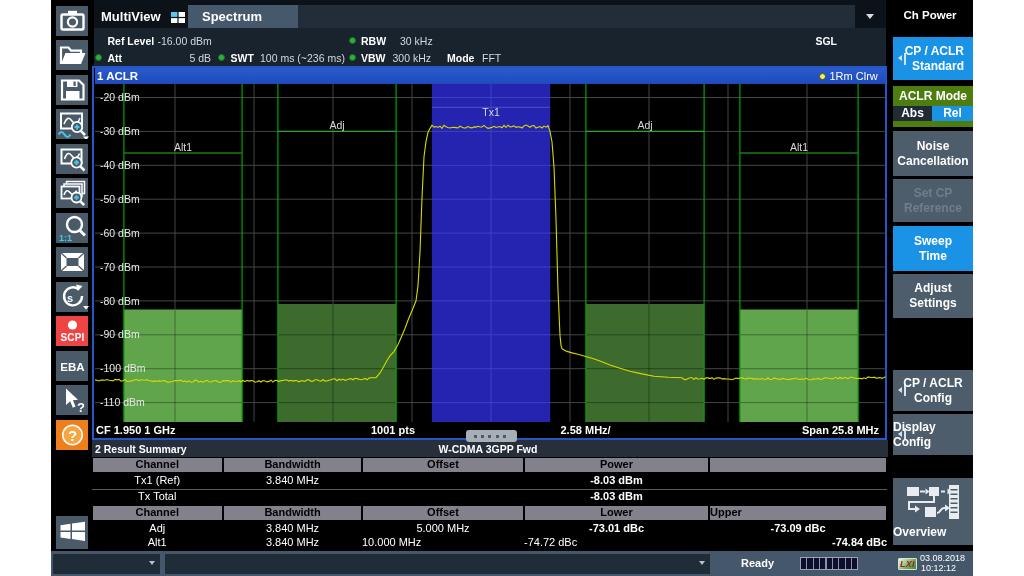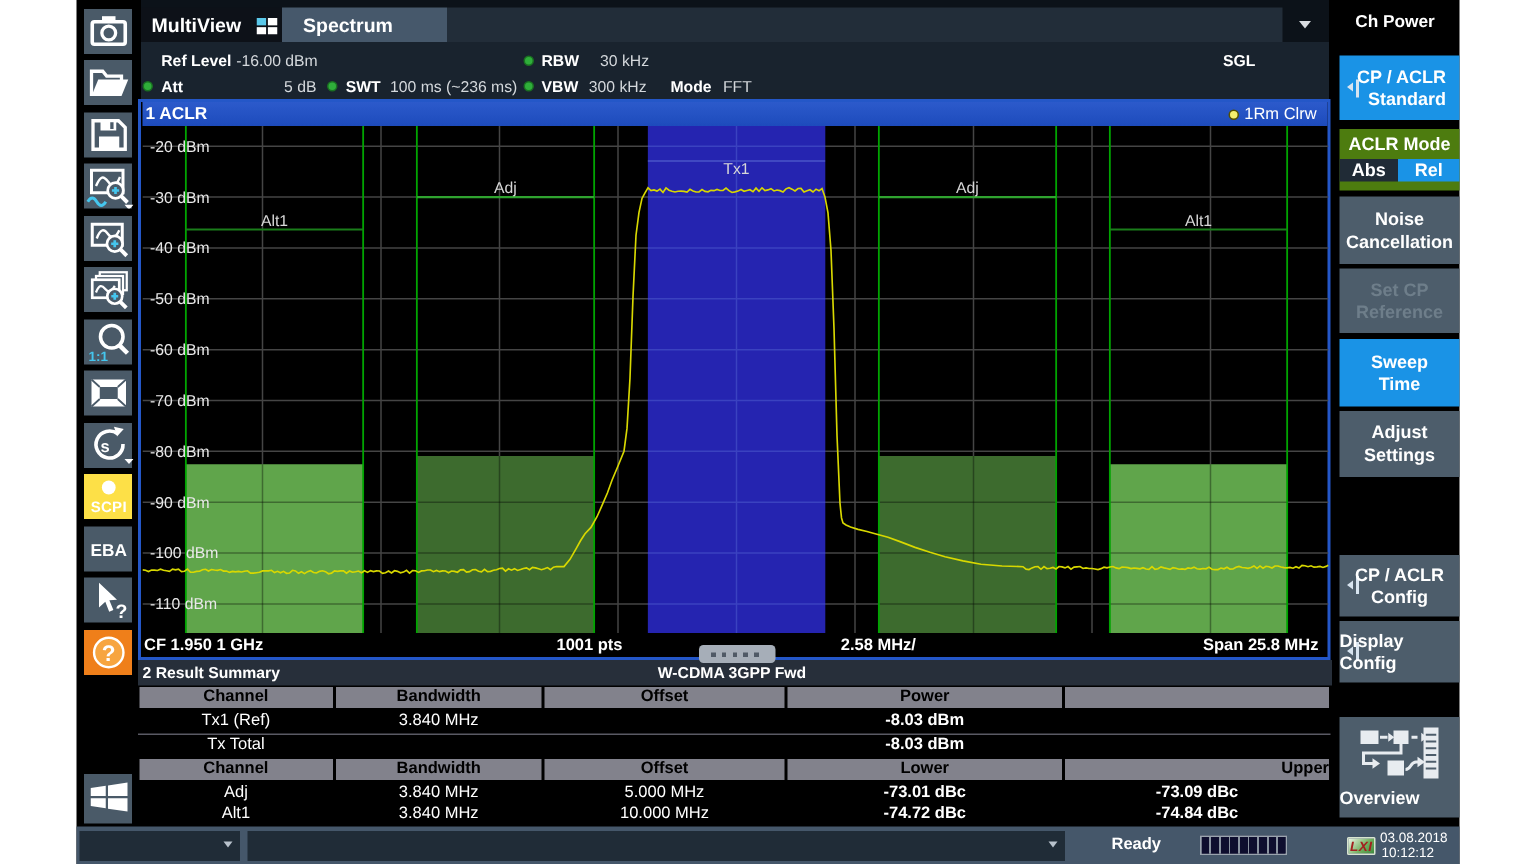--- a/index.html
+++ b/index.html
@@ -62,21 +62,21 @@
 <div class="a tb" style="top:247.4px;background:#4a5a68"><svg width="33" height="30" viewBox="0 0 33 30">
       <path d="M5 6 h23 v18 h-23 Z M10.5 11 h12 v8 h-12 Z" fill="#fff" fill-rule="evenodd"></path>
       <path d="M5 6 L10.5 11 M28 6 L22.5 11 M5 24 L10.5 19 M28 24 L22.5 19" stroke="#4a5a68" stroke-width="1.2"></path>
     </svg></div>
 <div class="a tb" style="top:281.9px;background:#4a5a68"><svg width="33" height="30" viewBox="0 0 33 30">
       <path d="M22.5 7.2 A9 9 0 1 0 26 14" fill="none" stroke="#fff" stroke-width="2.4"></path>
       <path d="M20 2.5 l6.5 1.5 -4.5 5 Z" fill="#fff"></path>
       <text x="14" y="19.5" font-family="Liberation Sans" font-size="11" font-weight="bold" fill="#fff" text-anchor="middle">s</text>
       <path d="M27 24 l6 0 -3 3.4 Z" fill="#fff"></path>
     </svg></div>
-<div class="a tb" style="top:316.4px;background:#fde047"><svg width="33" height="30" viewBox="0 0 33 30">
+<div class="a tb" style="top:316.4px;background:#ef4444"><svg width="33" height="30" viewBox="0 0 33 30">
       <circle cx="16.5" cy="9" r="4.6" fill="#fff"></circle>
       <text x="16.5" y="25" font-family="Liberation Sans" font-size="10" font-weight="bold" fill="#fff" text-anchor="middle" letter-spacing="0.2">SCPI</text>
     </svg></div>
 <div class="a tb" style="top:350.9px;background:#4a5a68"><svg width="33" height="30" viewBox="0 0 33 30">
       <text x="16.5" y="19.5" font-family="Liberation Sans" font-size="11.5" font-weight="bold" fill="#fff" text-anchor="middle">EBA</text>
     </svg></div>
 <div class="a tb" style="top:385.4px;background:#4a5a68"><svg width="33" height="30" viewBox="0 0 33 30">
       <path d="M10 3.5 V20 L14.2 16.2 L16.8 22.8 L19.6 21.6 L16.9 15.2 L22 14.8 Z" fill="#fff"></path>
       <text x="25" y="27" font-family="Liberation Sans" font-size="13" font-weight="bold" fill="#fff" text-anchor="middle">?</text>
     </svg></div>
@@ -237,31 +237,31 @@
 <div class="a" style="left:91.5px;top:474px;width:131.5px;text-align:center;font-size:11px;color:#fff">Tx1 (Ref)</div>
 <div class="a" style="left:223px;top:474px;width:139px;text-align:center;font-size:11px;color:#fff">3.840 MHz</div>
 <div class="a" style="left:524px;top:474px;width:185px;text-align:center;font-weight:bold;font-size:11px;color:#fff">-8.03 dBm</div>
 <div class="a" style="left:91.5px;top:488.5px;width:795.5px;height:1px;background:#5a5a64"></div>
 <div class="a" style="left:91.5px;top:490px;width:131.5px;text-align:center;font-size:11px;color:#fff">Tx Total</div>
 <div class="a" style="left:524px;top:490px;width:185px;text-align:center;font-weight:bold;font-size:11px;color:#fff">-8.03 dBm</div>
 <div class="a b" style="left:92.5px;top:506px;width:129.5px;height:13.5px;background:#82828c;text-align:center;line-height:13px;font-size:11px">Channel</div>
 <div class="a b" style="left:224px;top:506px;width:137px;height:13.5px;background:#82828c;text-align:center;line-height:13px;font-size:11px">Bandwidth</div>
 <div class="a b" style="left:363px;top:506px;width:160px;height:13.5px;background:#82828c;text-align:center;line-height:13px;font-size:11px">Offset</div>
 <div class="a b" style="left:525px;top:506px;width:183px;height:13.5px;background:#82828c;text-align:center;line-height:13px;font-size:11px">Lower</div>
-<div class="a b" style="left:710px;top:506px;width:176px;height:13.5px;background:#82828c;text-align:right;line-height:13px;font-size:11px">Upper</div>
+<div class="a b" style="left:710px;top:506px;width:176px;height:13.5px;background:#82828c;text-align:left;line-height:13px;font-size:11px">Upper</div>
 <div class="a" style="left:91.5px;top:522px;width:131.5px;text-align:center;font-size:11px;color:#fff">Adj</div>
 <div class="a" style="left:223px;top:522px;width:139px;text-align:center;font-size:11px;color:#fff">3.840 MHz</div>
 <div class="a" style="left:362px;top:522px;width:162px;text-align:center;font-size:11px;color:#fff">5.000 MHz</div>
 <div class="a" style="left:524px;top:522px;width:185px;text-align:center;font-weight:bold;font-size:11px;color:#fff">-73.01 dBc</div>
 <div class="a" style="left:709px;top:522px;width:178px;text-align:center;font-weight:bold;font-size:11px;color:#fff">-73.09 dBc</div>
 <div class="a" style="left:91.5px;top:535.5px;width:131.5px;text-align:center;font-size:11px;color:#fff">Alt1</div>
 <div class="a" style="left:223px;top:535.5px;width:139px;text-align:center;font-size:11px;color:#fff">3.840 MHz</div>
-<div class="a" style="left:362px;top:535.5px;width:162px;text-align:center;font-size:11px;color:#fff">10.000 MHz</div>
-<div class="a" style="left:524px;top:535.5px;width:185px;text-align:center;font-weight:bold;font-size:11px;color:#fff">-74.72 dBc</div>
-<div class="a" style="left:709px;top:535.5px;width:178px;text-align:center;font-weight:bold;font-size:11px;color:#fff">-74.84 dBc</div>
+<div class="a" style="left:362px;top:535.5px;width:162px;text-align:left;font-size:11px;color:#fff">10.000 MHz</div>
+<div class="a" style="left:524px;top:535.5px;width:185px;text-align:left;font-weight:normal;font-size:11px;color:#fff">-74.72 dBc</div>
+<div class="a" style="left:709px;top:535.5px;width:178px;text-align:right;font-weight:bold;font-size:11px;color:#fff">-74.84 dBc</div>
 
 <div class="a" style="left:466px;top:430px;width:51px;height:12px;background:#a6aeb8;border-radius:3px;z-index:5"></div>
 <div class="a" style="left:474px;top:434.5px;width:36px;height:3px;background:repeating-linear-gradient(90deg,#505a66 0 3px,#a6aeb8 3px 7.2px);z-index:6"></div>
 
 <div class="a b" style="left:887px;top:9px;width:86px;text-align:center;color:#fff;font-size:11.5px">Ch Power</div>
 <div class="a mb" style="top:37px;height:43px;background:#1a93e6;color:#fff">
     <div class="a" style="left:11px;top:16px;width:1.5px;height:12px;background:#d7e4f0"></div>
     <div class="a" style="left:5px;top:18px;border-right:4.5px solid #d7e4f0;border-top:3.5px solid transparent;border-bottom:3.5px solid transparent"></div>
     <div class="a" style="left:0;right:0;top:50%;transform:translateY(-50%);padding-right:9px;text-align:right;line-height:15px">CP / ACLR<br>Standard</div>
   </div>

